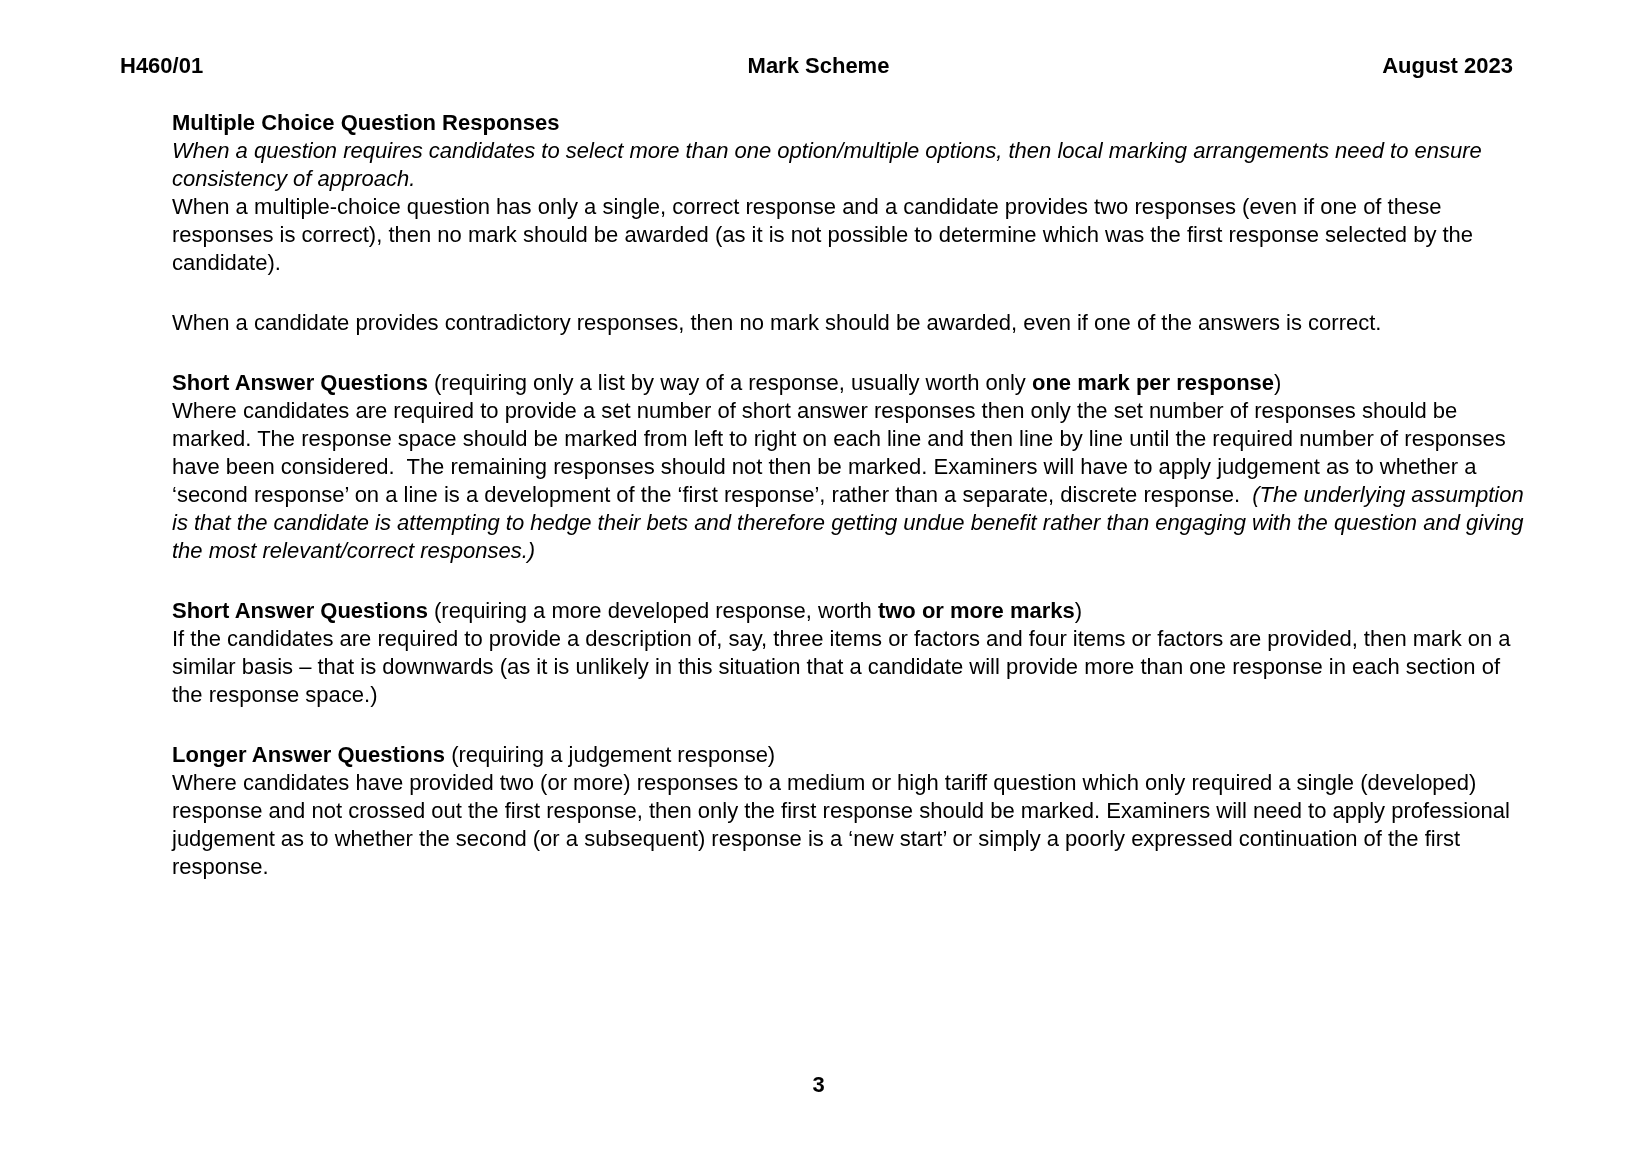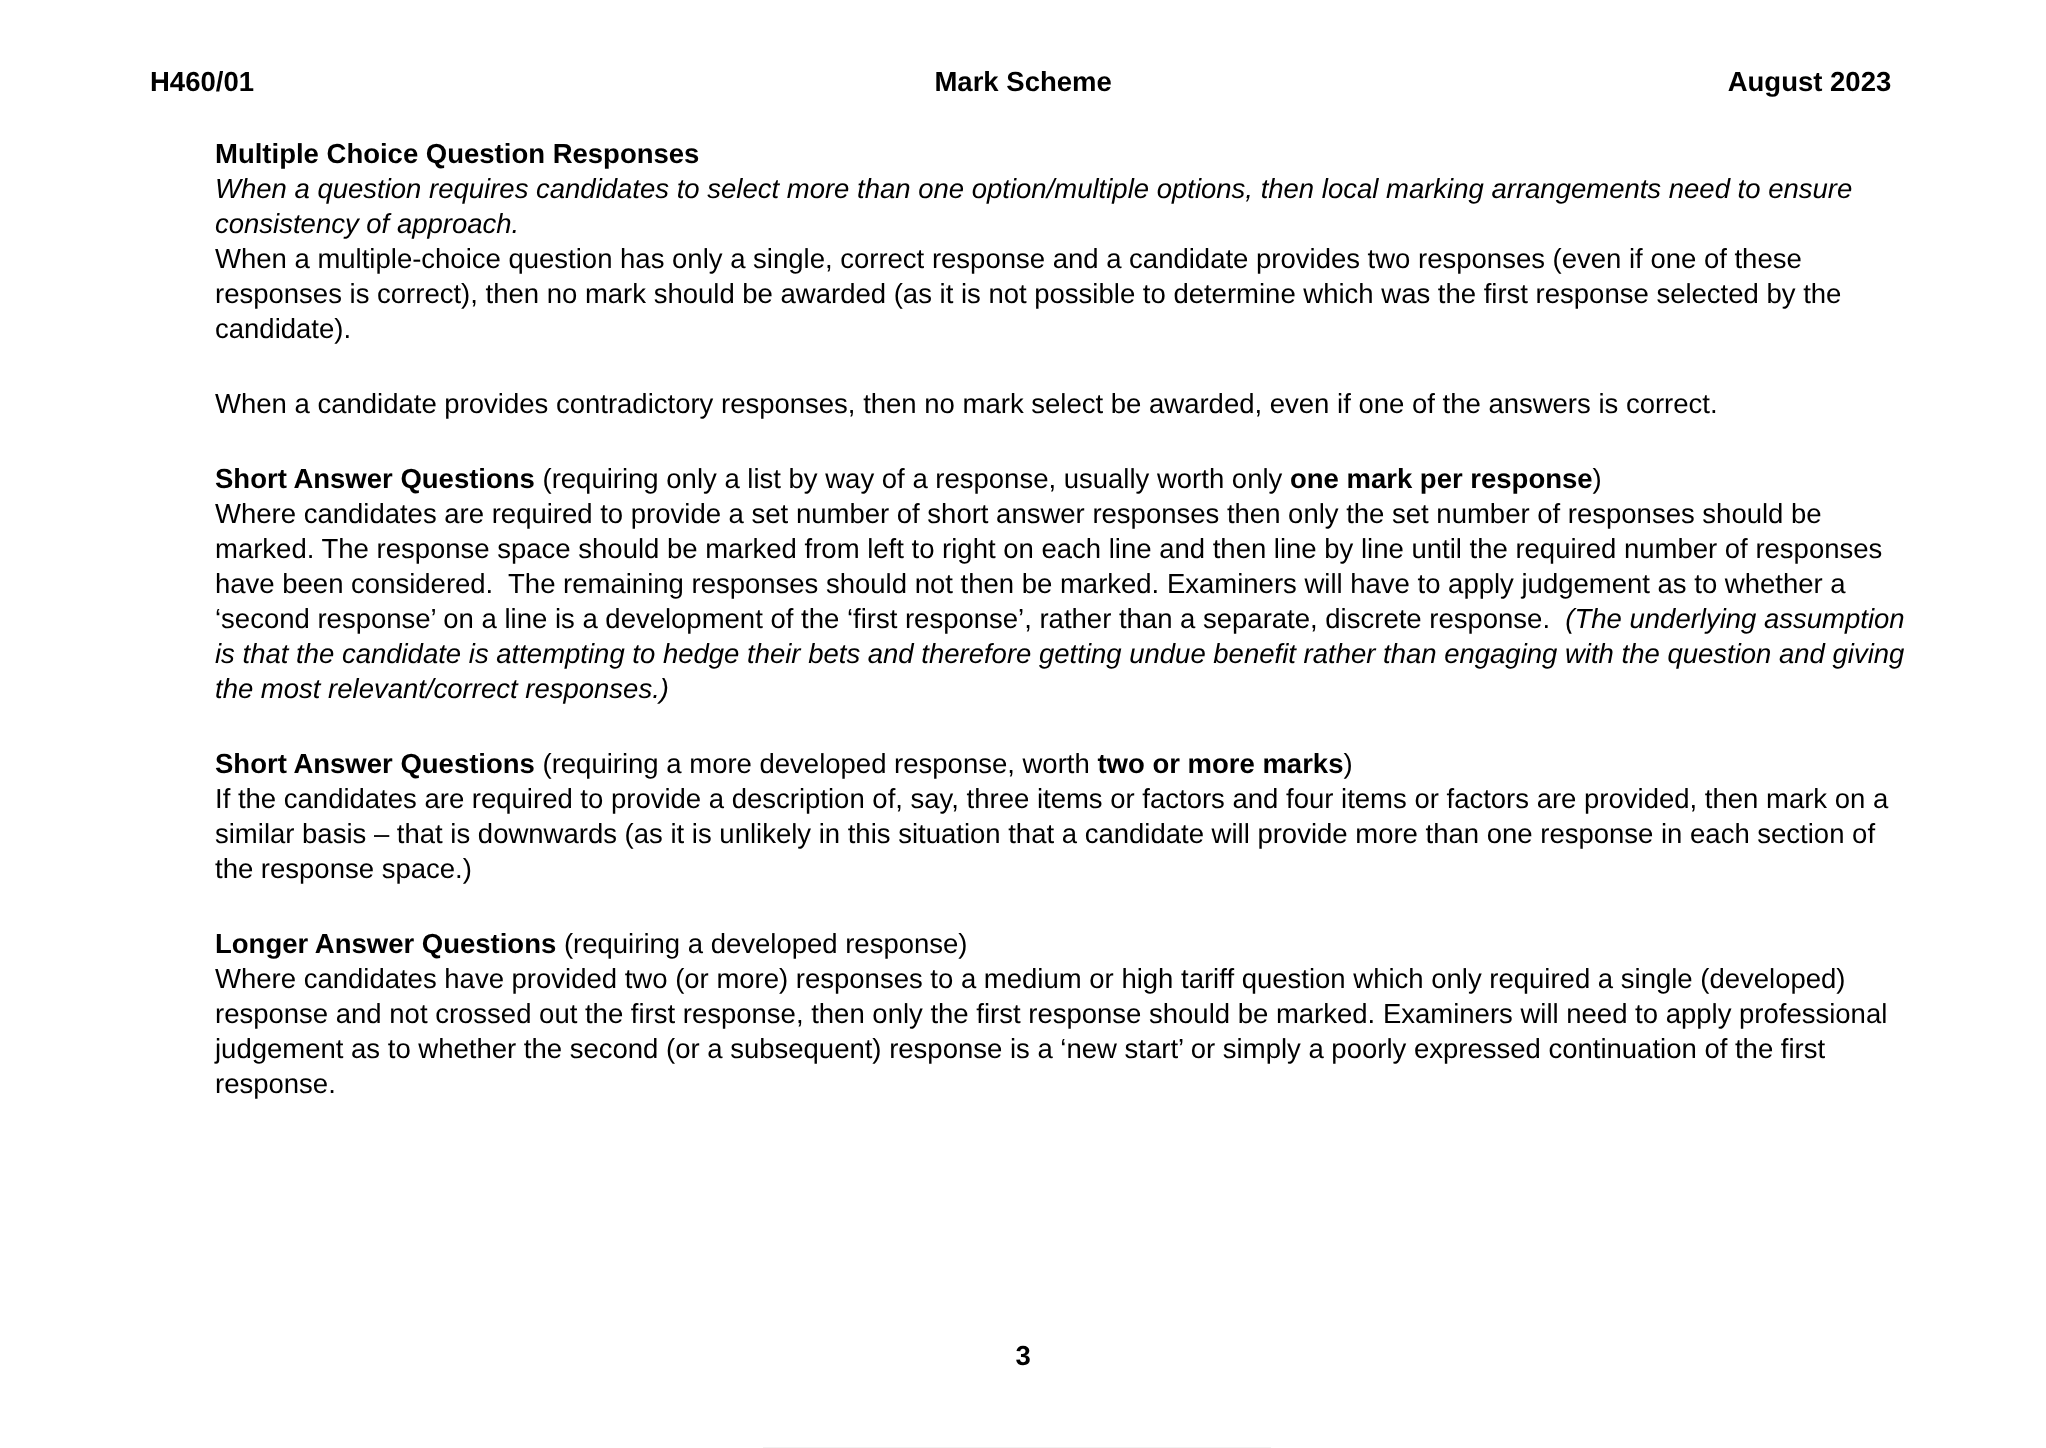--- a/index.html
+++ b/index.html
@@ -37,35 +37,35 @@
 
   <main class="content">
 
     <section class="sec">
       <p><span class="b">Multiple Choice Question Responses</span></p>
       <p><span class="i">When a question requires candidates to select more than one option/multiple options, then local marking arrangements need to ensure consistency of approach.</span></p>
       <p><span>When a multiple-choice question has only a single, correct response and a candidate provides two responses (even if one of these responses is correct), then no mark should be awarded (as it is not possible to determine which was the first response selected by the candidate).</span></p>
     </section>
 
     <section class="sec">
-      <p><span>When a candidate provides contradictory responses, then no mark select be awarded, even if one of the answers is correct.</span></p>
+      <p><span>When a candidate provides contradictory responses, then no mark should be awarded, even if one of the answers is correct.</span></p>
     </section>
 
     <section class="sec">
       <p><span class="b">Short Answer Questions</span><span> (requiring only a list by way of a response, usually worth only </span><span class="b">one mark per response</span><span>)</span></p>
       <p><span>Where candidates are required to provide a set number of short answer responses then only the set number of responses should be marked. The response space should be marked from left to right on each line and then line by line until the required number of responses have been considered.  The remaining responses should not then be marked. Examiners will have to apply judgement as to whether a ‘second response’ on a line is a development of the ‘first response’, rather than a separate, discrete response.  </span><span class="i">(The underlying assumption is that the candidate is attempting to hedge their bets and therefore getting undue benefit rather than engaging with the question and giving the most relevant/correct responses.)</span></p>
     </section>
 
     <section class="sec">
       <p><span class="b">Short Answer Questions</span><span> (requiring a more developed response, worth </span><span class="b">two or more marks</span><span>)</span></p>
       <p><span>If the candidates are required to provide a description of, say, three items or factors and four items or factors are provided, then mark on a similar basis – that is downwards (as it is unlikely in this situation that a candidate will provide more than one response in each section of the response space.)</span></p>
     </section>
 
     <section class="sec">
-      <p><span class="b">Longer Answer Questions</span><span> (requiring a developed response)</span></p>
+      <p><span class="b">Longer Answer Questions</span><span> (requiring a judgement response)</span></p>
       <p><span>Where candidates have provided two (or more) responses to a medium or high tariff question which only required a single (developed) response and not crossed out the first response, then only the first response should be marked. Examiners will need to apply professional judgement as to whether the second (or a subsequent) response is a ‘new start’ or simply a poorly expressed continuation of the first response.</span></p>
     </section>
 
   </main>
 
   <footer class="footer">
     <span>3</span>
   </footer>
 
 </div>

